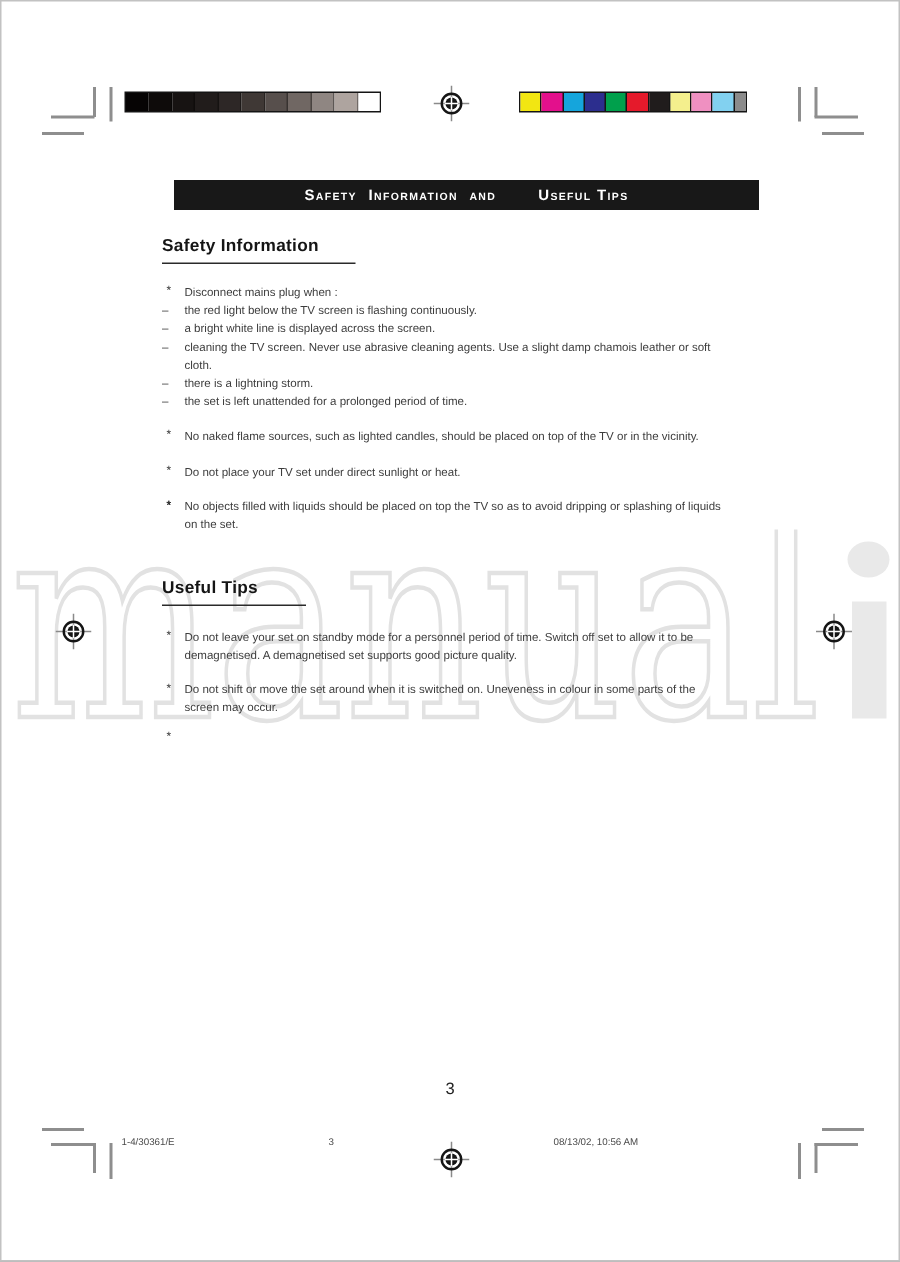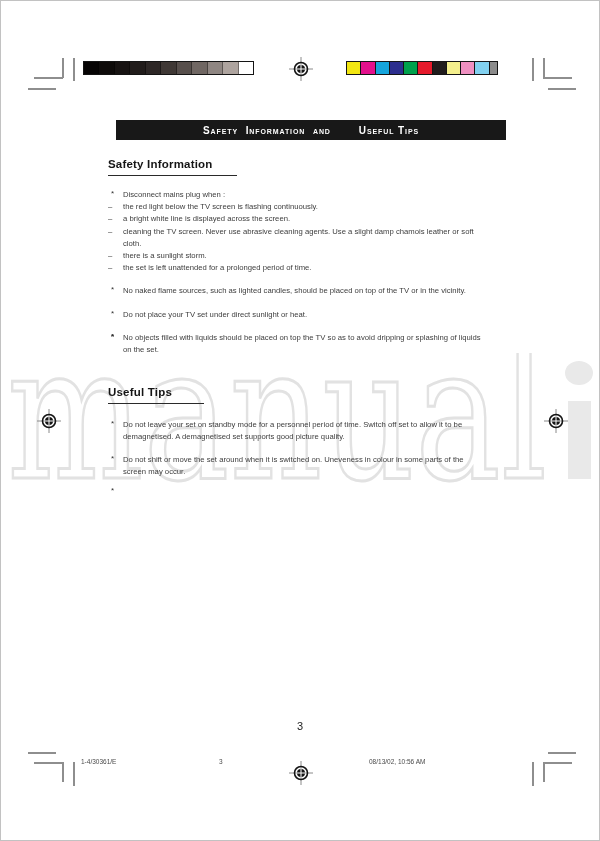--- a/index.html
+++ b/index.html
@@ -155,21 +155,21 @@
     <div class="itm dash">
       <span class="mk">–</span>
       <span>a bright white line is displayed across the screen.</span>
     </div>
     <div class="itm dash">
       <span class="mk">–</span>
       <span>cleaning the TV screen. Never use abrasive cleaning agents. Use a slight damp chamois leather or soft cloth.</span>
     </div>
     <div class="itm dash">
       <span class="mk">–</span>
-      <span>there is a sunlight storm.</span>
+      <span>there is a lightning storm.</span>
     </div>
     <div class="itm dash">
       <span class="mk">–</span>
       <span>the set is left unattended for a prolonged period of time.</span>
     </div>
     <div class="itm bullet gap11">
       <span class="mk">*</span>
       <span>No naked flame sources, such as lighted candles, should be placed on top of the TV or in the vicinity.</span>
     </div>
     <div class="itm bullet gap11">

